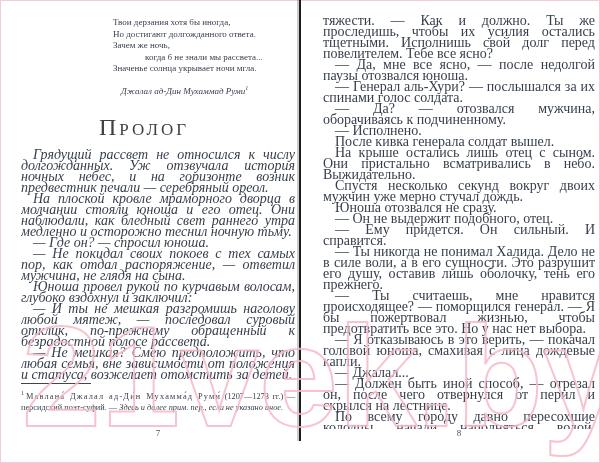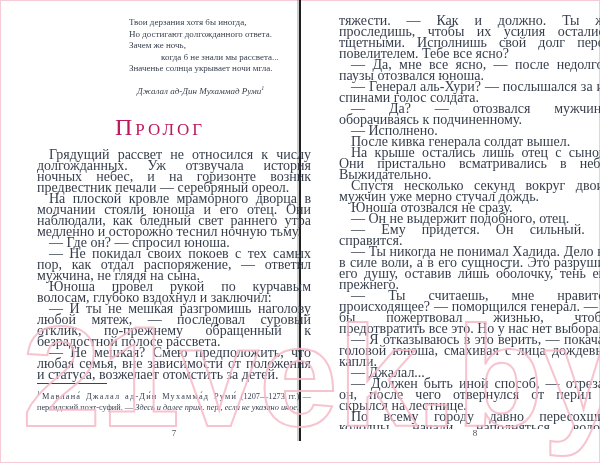--- a/index.html
+++ b/index.html
@@ -5,37 +5,37 @@
   html,body{margin:0;padding:0;background:#fff;}
   .book{
     position:relative;width:600px;height:463px;background:#ffffff;
     box-shadow:inset 0 0 0 1px #f5ccd6;
     font-family:"Liberation Serif", serif;color:#363e4c;overflow:hidden;
   }
   .gutter{
     position:absolute;left:299px;top:0;width:2px;height:441px;
     background:#1e1e1e;box-shadow:-2px 0 0 rgba(110,110,110,0.35);
   }
-  .page{position:absolute;top:12px;margin-left:16px;}
+  .page{position:absolute;top:12px;}
   .page-left{left:21px;width:274px;height:440px;}
   .page-right{left:323px;width:272px;height:440px;}
 
   .epigraph{margin-left:92px;padding-top:5px;font-size:9px;line-height:11.6px;color:#39414f;}
   .ep-line{margin:0;text-indent:0;}
   .ep-line:nth-child(4){padding-left:32px;}
   .attribution{margin-top:8px;padding-left:8px;font-style:italic;font-size:9px;color:#39414f;}
   .attribution sup{font-size:6px;}
 
   .heading{
     margin:16px 28px 0 0;text-align:center;font-weight:normal;
-    font-variant:small-caps;font-size:24px;letter-spacing:3px;color:#be185d;
+    font-variant:small-caps;font-size:24px;letter-spacing:3px;color:#404040;
   }
 
   .body{font-size:14px;line-height:11px;text-align:justify;}
-  .page-left .body{margin-top:8px;height:233px;overflow:hidden;}
+  .page-left .body{margin-top:8px;height:233px;overflow:hidden;font-style:italic;}
   .page-right .body{padding-top:3px;height:414px;overflow:hidden;}
   .para{margin:0;text-indent:12px;}
   .page-right .body .para:first-child{text-indent:0;}
 
   .footnote{position:absolute;left:0;top:371px;width:274px;font-size:8.3px;line-height:11px;color:#39414f;}
   .fn-rule{width:70px;height:0;border-top:1px solid #44424a;margin-bottom:4px;}
   .fn-text{margin:0;text-align:justify;}
   .fn-text sup{font-size:6px;margin-right:2px;}
   .fn-name{letter-spacing:1.2px;}
 

